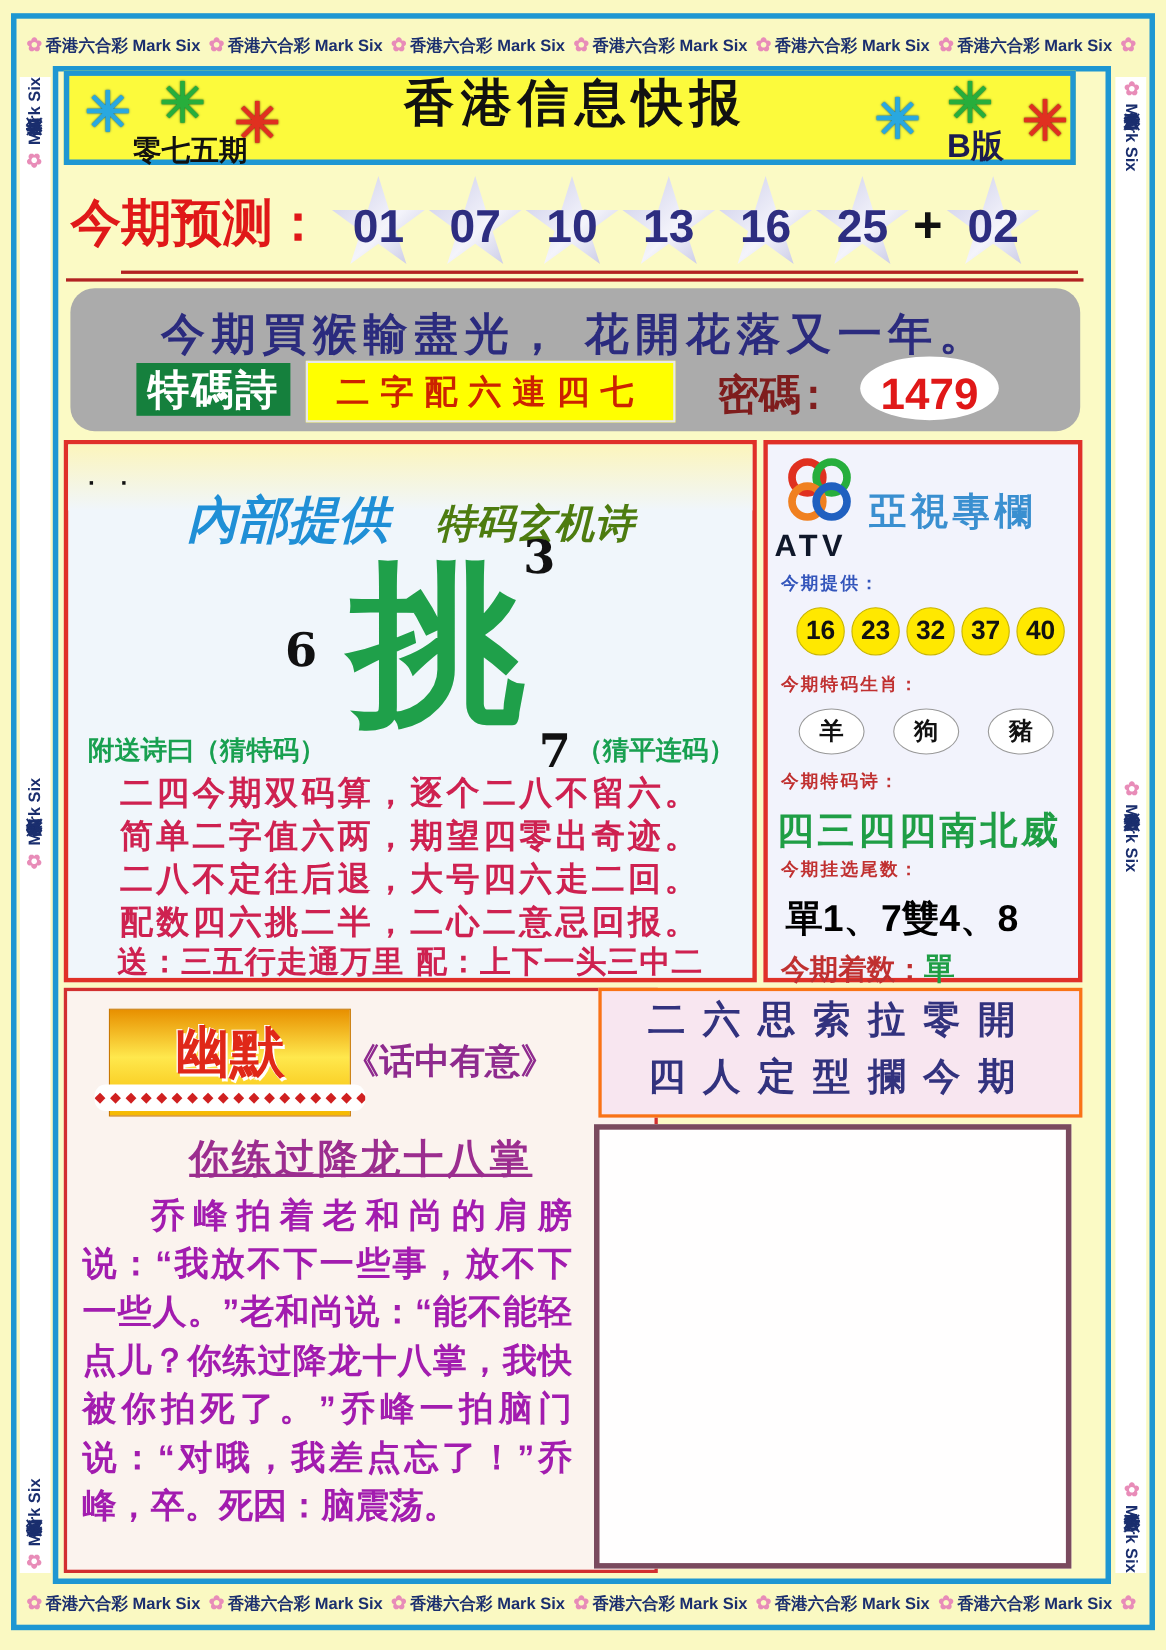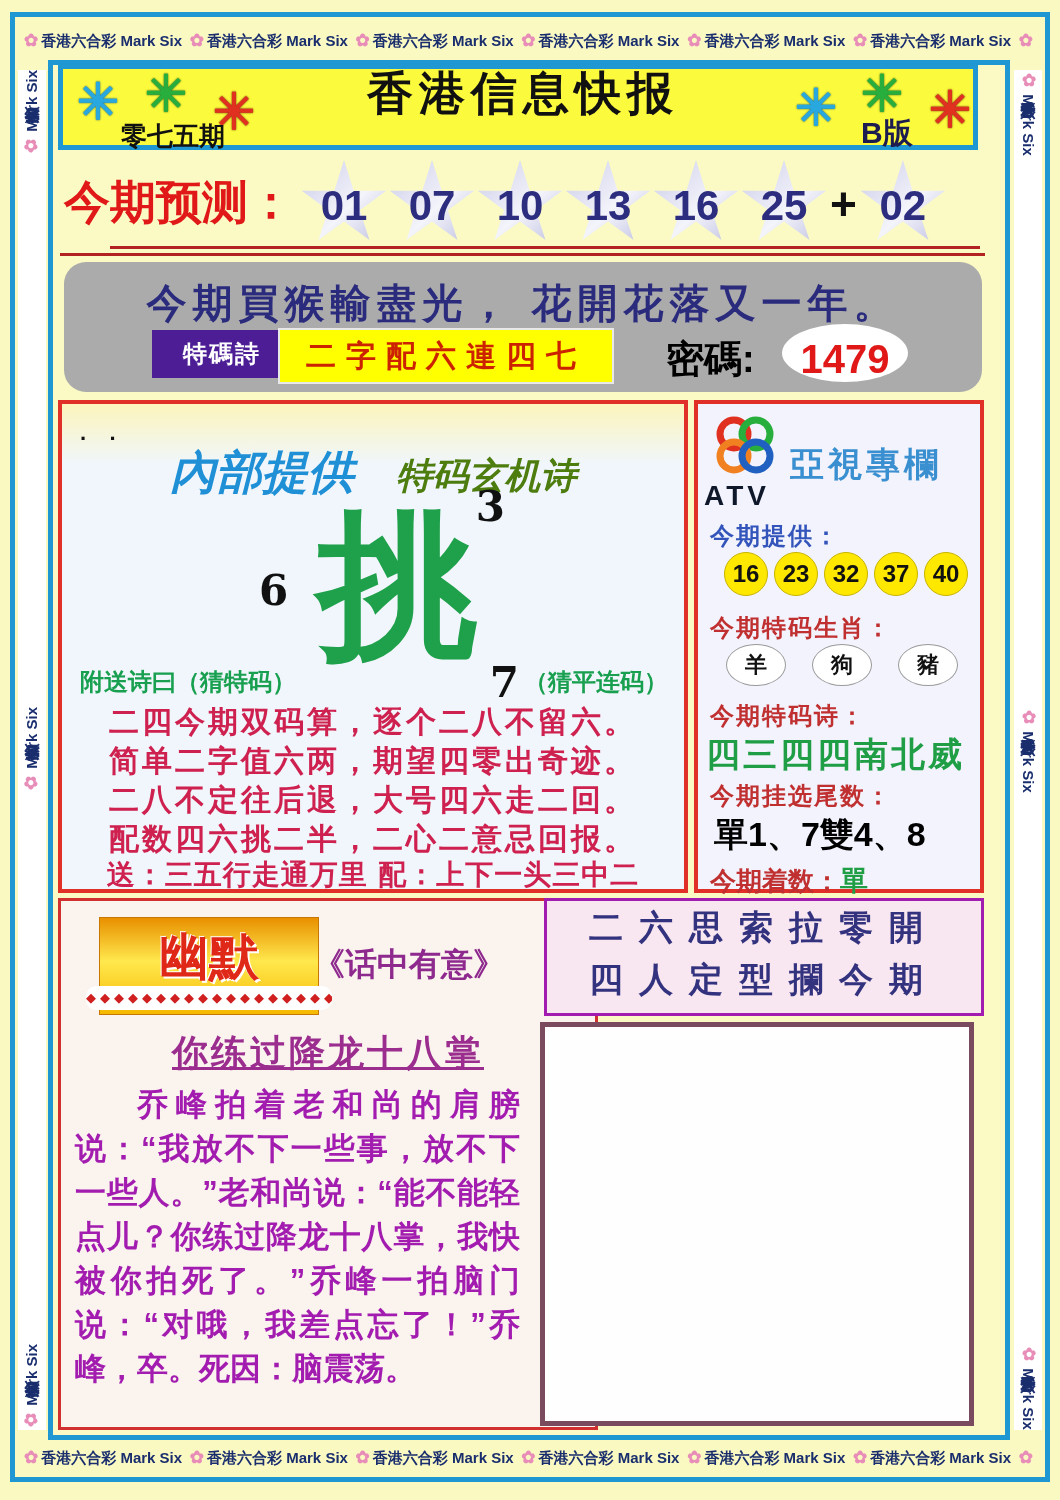--- a/index.html
+++ b/index.html
@@ -47,28 +47,28 @@
              font-size:42px;font-weight:900;color:#2D2D80;}
   .plus-sign{font-size:46px;font-weight:900;color:#111;margin:0 2px;}
   .redline1{position:absolute;left:110px;top:246px;width:870px;height:3px;background:#B22222;}
   .redline2{position:absolute;left:60px;top:253px;width:925px;height:3px;background:#B22222;}
 
   
   .banner{position:absolute;left:64px;top:262px;width:918px;height:130px;background:#ABABAB;
           border-radius:22px;}
   .banner-headline{position:absolute;left:0;right:0;top:14px;text-align:center;
                    font-size:40px;font-weight:900;color:#2B2B7E;letter-spacing:6px;}
-  .poem-label-box{position:absolute;left:88px;top:68px;width:140px;height:48px;background:#4c1d95;
-                  color:#fff;font-size:24px;font-weight:900;display:flex;align-items:center;
+  .poem-label-box{position:absolute;left:60px;top:68px;width:140px;height:48px;background:#15803d;
+                  color:#fff;font-size:38px;font-weight:900;display:flex;align-items:center;
                   justify-content:center;letter-spacing:2px;}
   .poem-box{position:absolute;left:214px;top:66px;width:332px;height:52px;background:#FFFF00;
             border:2px solid #e8e8e8;display:flex;align-items:center;justify-content:center;}
   .poem-box span{font-size:30px;font-weight:bold;color:#CC2200;letter-spacing:10px;
                  font-family:"DejaVu Serif",serif;}
-  .pwd-label{position:absolute;left:602px;top:72px;font-size:38px;font-weight:900;color:#000000;}
+  .pwd-label{position:absolute;left:588px;top:72px;font-size:38px;font-weight:900;color:#7f1d1d;font-family:Liberation Mono, monospace;}
   .pwd-oval{position:absolute;left:718px;top:62px;width:126px;height:58px;background:#fff;
             border-radius:50%;display:flex;align-items:flex-end;justify-content:center;}
   .pwd-oval span{font-size:40px;font-weight:bold;color:#E01818;}
 
   
   .mystic{position:absolute;left:58px;top:400px;width:630px;height:493px;background:#F0F6FB;
           border:4px solid #E03028;box-sizing:border-box;}
   .mystic .topwash{position:absolute;left:0;top:0;right:0;height:60px;
                    background:linear-gradient(#FCF5BC,#F0F6FB);}
   .mystic .dots{position:absolute;left:18px;top:22px;font-size:22px;font-weight:900;color:#111;letter-spacing:8px;}
@@ -93,21 +93,21 @@
                  font-weight:900;color:#CE2150;letter-spacing:1px;font-family:"DejaVu Serif",serif;}
 
   
   .atv{position:absolute;left:694px;top:400px;width:290px;height:493px;background:#F2F3FC;
        border:4px solid #E03028;box-sizing:border-box;}
   .atv-logo{position:absolute;left:10px;top:8px;}
   .atv-word{position:absolute;left:6px;top:76px;font-size:28px;font-weight:900;color:#0f172a;
             letter-spacing:4px;}
   .atv-title{position:absolute;left:92px;top:38px;font-size:34px;font-weight:900;color:#3A8FD0;
              letter-spacing:4px;font-family:"DejaVu Serif",serif;}
-  .atv-label{position:absolute;font-size:24px;font-weight:bold;letter-spacing:2px;}
+  .atv-label{position:absolute;font-size:16px;font-weight:bold;letter-spacing:2px;}
   .lab-blue{color:#3355BB;}
   .lab-red{color:#C03030;}
   .num-circles{position:absolute;left:26px;top:148px;display:flex;gap:6px;}
   .ncircle{width:42px;height:42px;border-radius:50%;background:#FFE800;border:1px solid #C8B400;
            display:flex;align-items:center;justify-content:center;font-size:24px;font-weight:bold;color:#111;}
   .zodiac-row{position:absolute;left:28px;top:240px;display:flex;gap:26px;}
   .zoval{width:58px;height:40px;border-radius:50%;background:#fff;border:1px solid #999;
          display:flex;align-items:center;justify-content:center;font-size:22px;font-weight:bold;color:#111;}
   .atv-poem{position:absolute;left:8px;top:328px;font-size:34px;font-weight:900;color:#1F9E45;
             letter-spacing:3px;font-family:"DejaVu Serif",serif;}
@@ -127,21 +127,21 @@
               border-radius:10px;text-align:center;font-size:13px;color:#D02020;letter-spacing:4px;
               line-height:24px;overflow:hidden;}
   .humor-title{position:absolute;left:252px;top:42px;font-size:32px;font-weight:900;color:#8E2A8E;}
   .humor-sub{position:absolute;left:0;right:0;top:128px;text-align:center;font-size:36px;
              font-weight:900;color:#9B2D8F;text-decoration:underline;letter-spacing:3px;}
   .humor-story{position:absolute;left:14px;top:182px;width:445px;font-size:31px;line-height:44px;
                font-weight:700;color:#a21caf;text-indent:2em;text-align:justify;}
 
   
   .calli{position:absolute;left:544px;top:898px;width:440px;height:118px;background:#F8E6F0;
-         border:3px solid #a21caf;box-sizing:border-box;text-align:center;}
+         border:3px solid #f97316;box-sizing:border-box;text-align:center;}
   .calli div{font-size:34px;line-height:52px;font-weight:bold;color:#32327E;letter-spacing:16px;
              font-family:"DejaVu Serif",serif;}
 
   
   .emptybox{position:absolute;left:540px;top:1022px;width:434px;height:404px;background:#FFFEFE;
             border:5px solid #7A4A5E;box-sizing:border-box;}
 </style>
 </head>
 <body>
 

